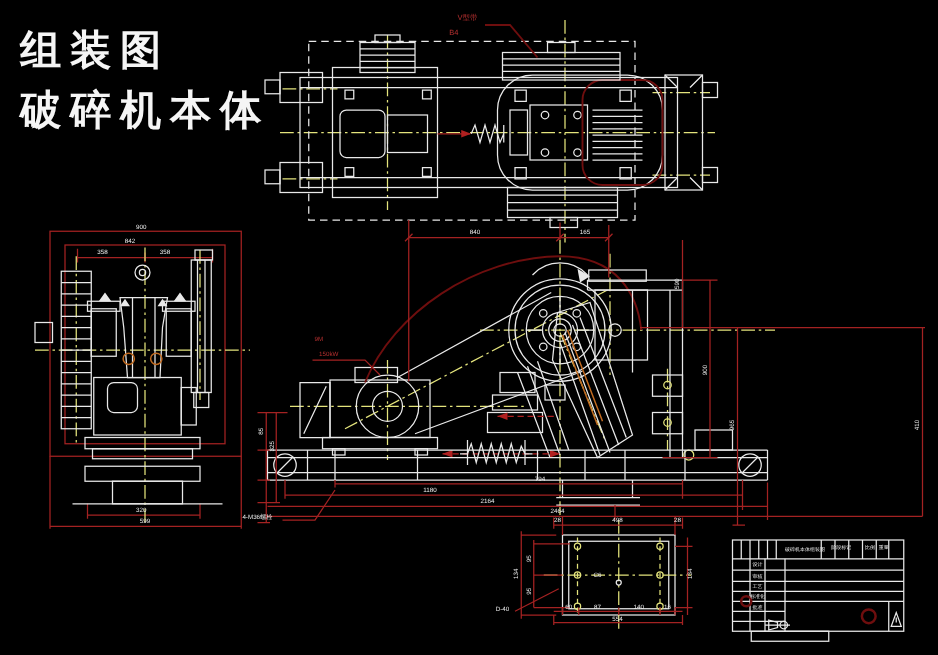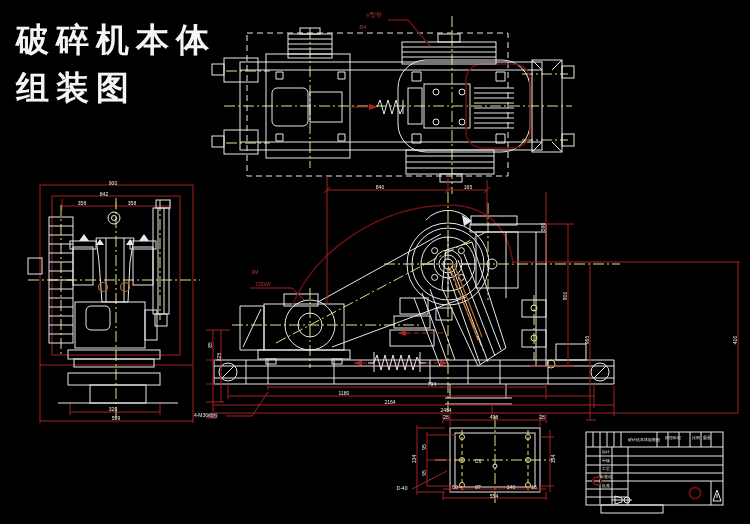--- a/index.html
+++ b/index.html
@@ -23,22 +23,22 @@
   .ol{stroke:#c06a20;fill:none;stroke-width:1.2;}
   .rf{fill:#b02020;}
   .wf{fill:#e9e9e9;}
 </style>
 </head>
 <body>
 
 <div id="canvas">
 
   <div class="title">
+    <div>组装图</div>
     <div>破碎机本体</div>
-    <div>组装图</div>
   </div>
 
   <svg id="drawing" width="750" height="524" viewBox="0 0 750 524">
 
     <g>
 
       <path class="cl" d="M224,106 H572 M310,28 V168 M452,16 V194
                           M226,71 H270 M226,143 H270 M522,74 H568 M522,140 H568"></path>
 
       <rect class="wd" x="247" y="33" width="261" height="143"></rect>

